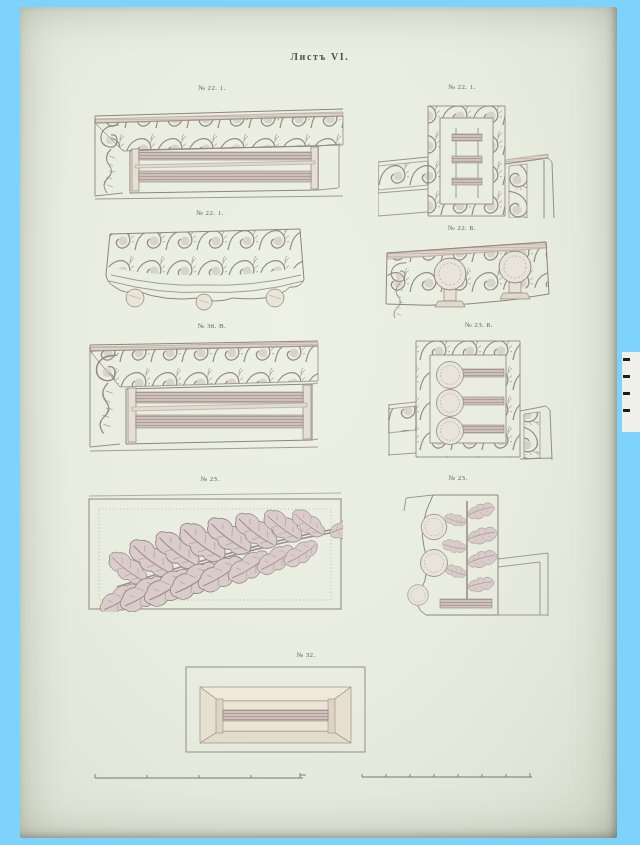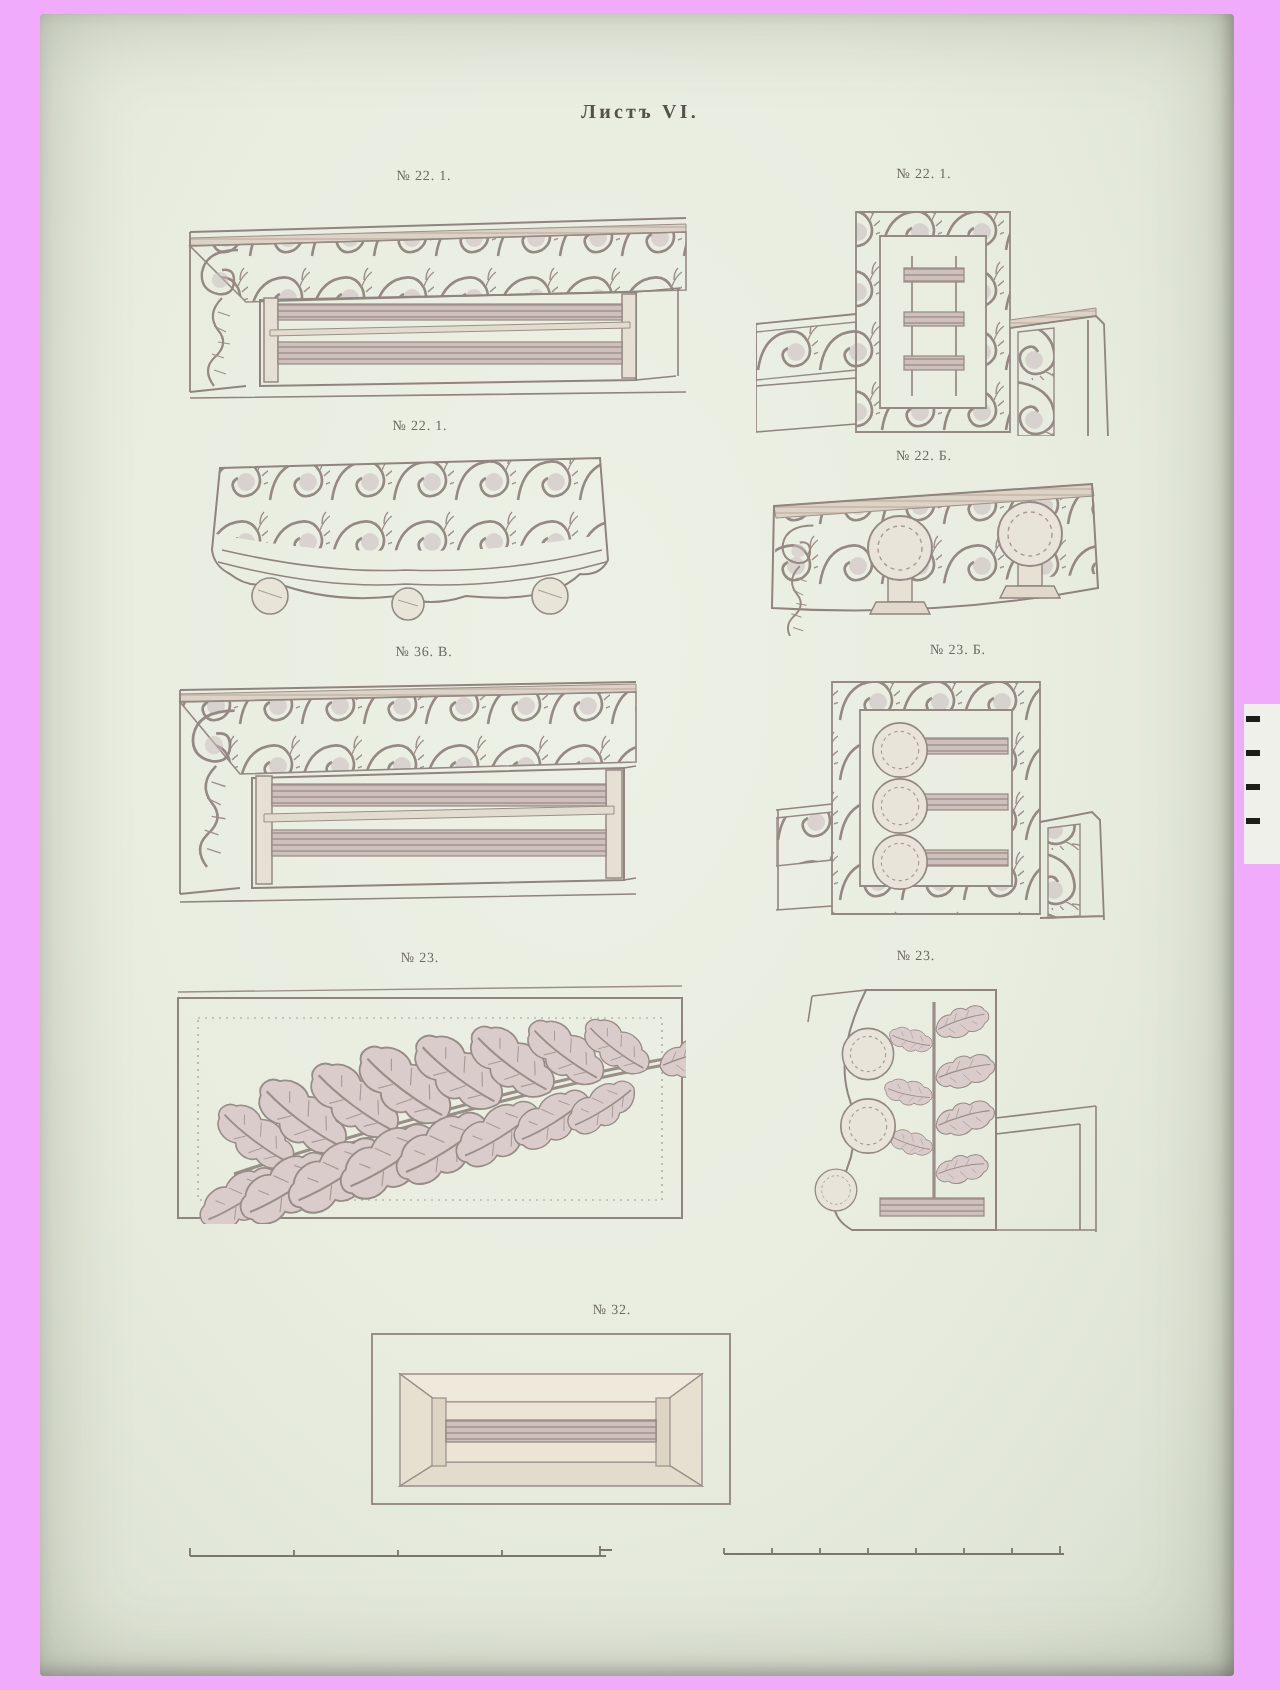--- a/index.html
+++ b/index.html
@@ -1,16 +1,16 @@
 <!DOCTYPE html>
 <html><head>
 <meta charset="utf-8">
 <style>
   html,body{margin:0;padding:0;background:#000;}
-  .scan{position:relative;width:640px;height:845px;background:#f0abfc;overflow:hidden;
+  .scan{position:relative;width:640px;height:845px;background:#7dd3fc;overflow:hidden;
         font-family:"Liberation Serif", serif;}
   .paper{position:absolute;left:20px;top:7px;width:597px;height:831px;
          background:radial-gradient(ellipse at 45% 38%, #edf1e5 0%, #e8ede0 50%, #dfe5d6 82%, #d2d9c8 100%);
          box-shadow:inset 0 0 45px rgba(70,75,58,.28), inset -6px 0 10px -4px rgba(40,40,30,.35),
                     inset 0 -6px 10px -4px rgba(40,40,30,.3);
          border-radius:2px;}
   .title{position:absolute;left:0;right:0;top:51px;text-align:center;
          font-size:10px;font-weight:bold;letter-spacing:1.6px;color:#56524a;}
   .lbl{position:absolute;transform:translateX(-50%);font-size:7px;
        letter-spacing:.4px;color:#6e6862;white-space:nowrap;}

